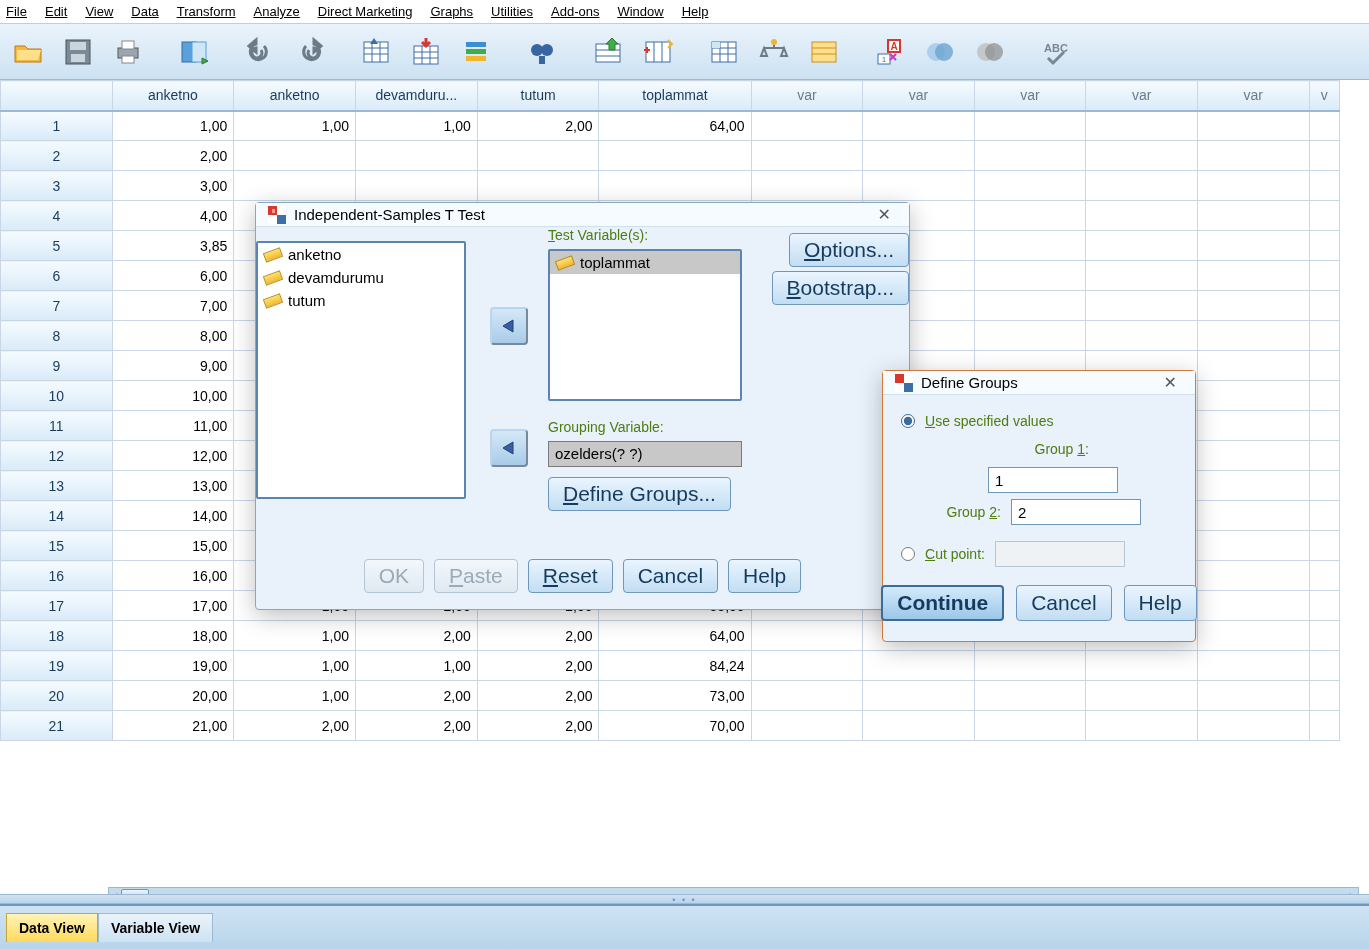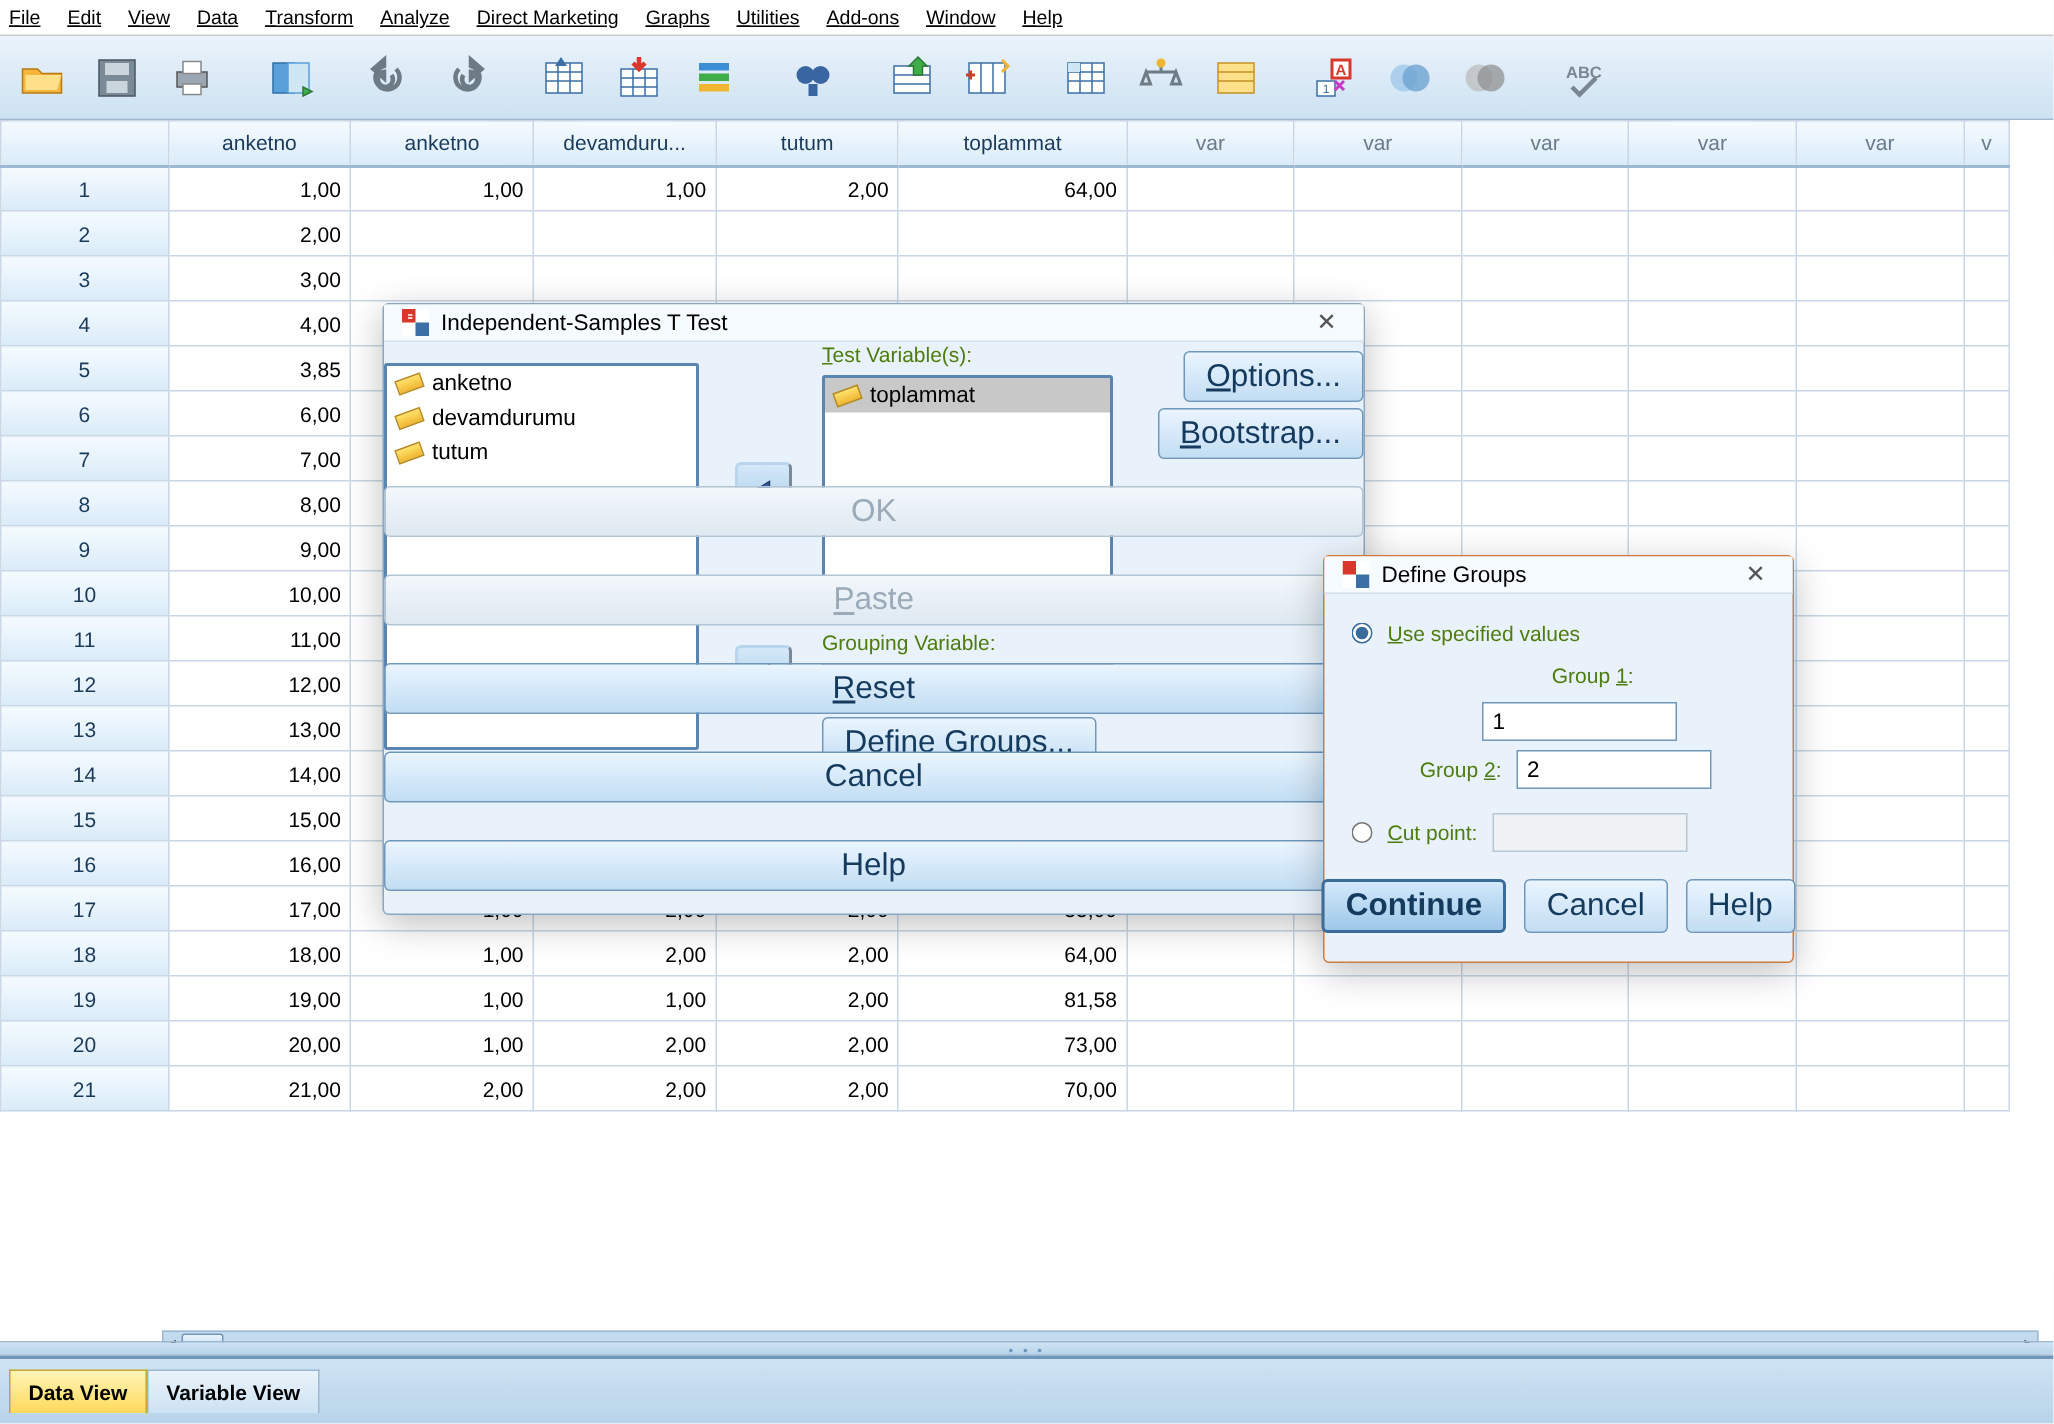--- a/index.html
+++ b/index.html
@@ -607,21 +607,21 @@
           <td class="cell"></td>
           <td class="cell"></td>
           <td class="cell"></td>
         </tr>
         <tr>
           <td class="rowhead">19</td>
           <td class="cell">19,00</td>
           <td class="cell">1,00</td>
           <td class="cell">1,00</td>
           <td class="cell">2,00</td>
-          <td class="cell">81,58</td>
+          <td class="cell">84,24</td>
           <td class="cell"></td>
           <td class="cell"></td>
           <td class="cell"></td>
           <td class="cell"></td>
           <td class="cell"></td>
           <td class="cell"></td>
         </tr>
         <tr>
           <td class="rowhead">20</td>
           <td class="cell">20,00</td>
@@ -714,21 +714,21 @@
       <svg viewBox="0 0 20 16">
           <path d="M14 2 L4 8 L14 14 Z" fill="#3a5ea5" stroke="#25406f"></path>
         </svg>
     </div>
     <div style="position:absolute; left:292px; top:214px; width:194px; height:26px; background:#c8c8c8; border:1px solid #7a7a7a; padding:3px 6px; font-size:15px;">ozelders(? ?)</div>
     <button class="btn" style="position:absolute; left:292px; top:250px;"><span style="text-decoration:underline">D</span>efine Groups...</button>
 
     <button class="btn wide" style="position:absolute; right:0; top:6px;"><span style="text-decoration:underline">O</span>ptions...</button>
     <button class="btn wide" style="position:absolute; right:0; top:44px;"><span style="text-decoration:underline">B</span>ootstrap...</button>
 
-    <div style="position:absolute; left:0; right:0; bottom:0; display:flex; gap:25px; justify-content:center;flex-direction:column;">
+    <div style="position:absolute; left:0; right:0; bottom:0; display:flex; gap:10px; justify-content:center;">
       <button class="btn" disabled="">OK</button>
       <button class="btn" disabled=""><span style="text-decoration:underline">P</span>aste</button>
       <button class="btn"><span style="text-decoration:underline">R</span>eset</button>
       <button class="btn">Cancel</button>
       <button class="btn">Help</button>
     </div>
   </div>
 </div>
 
 <div class="dialog" style="left:882px; top:370px; width:314px; height:272px; border:1px solid #d07b3c;">

